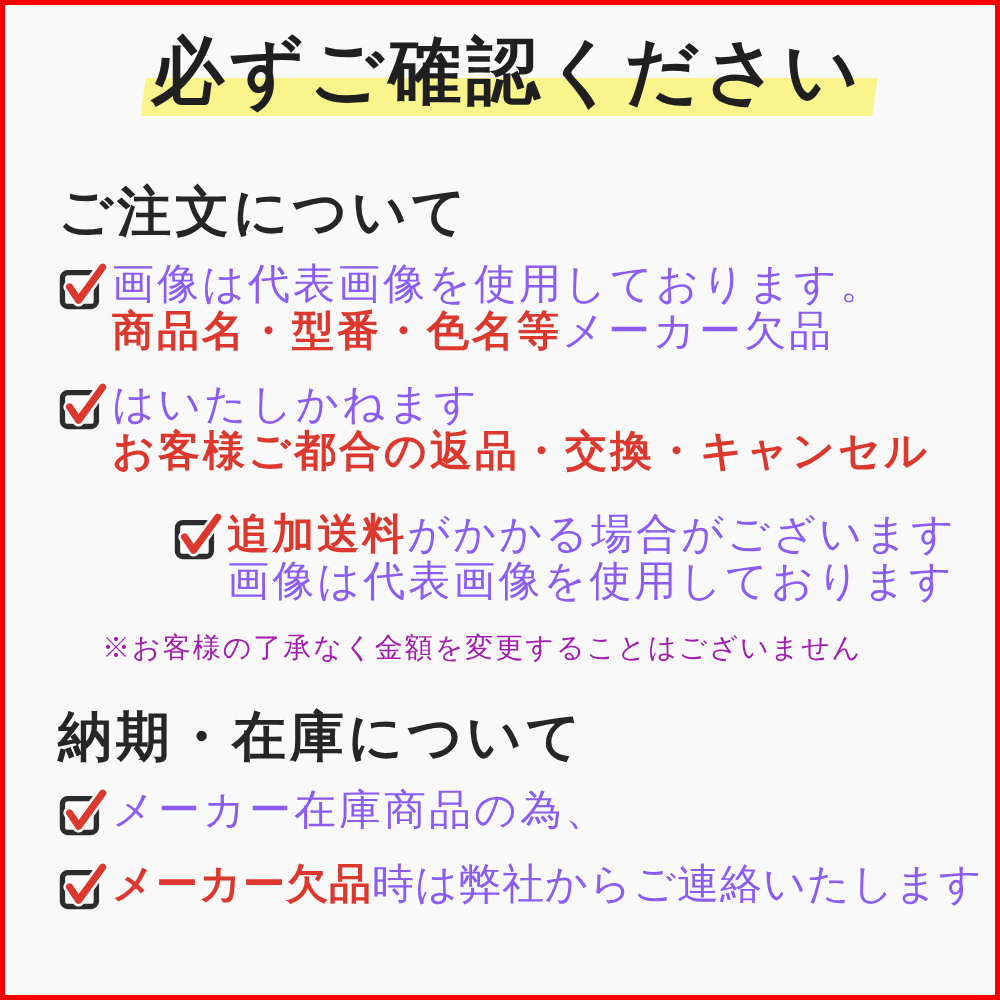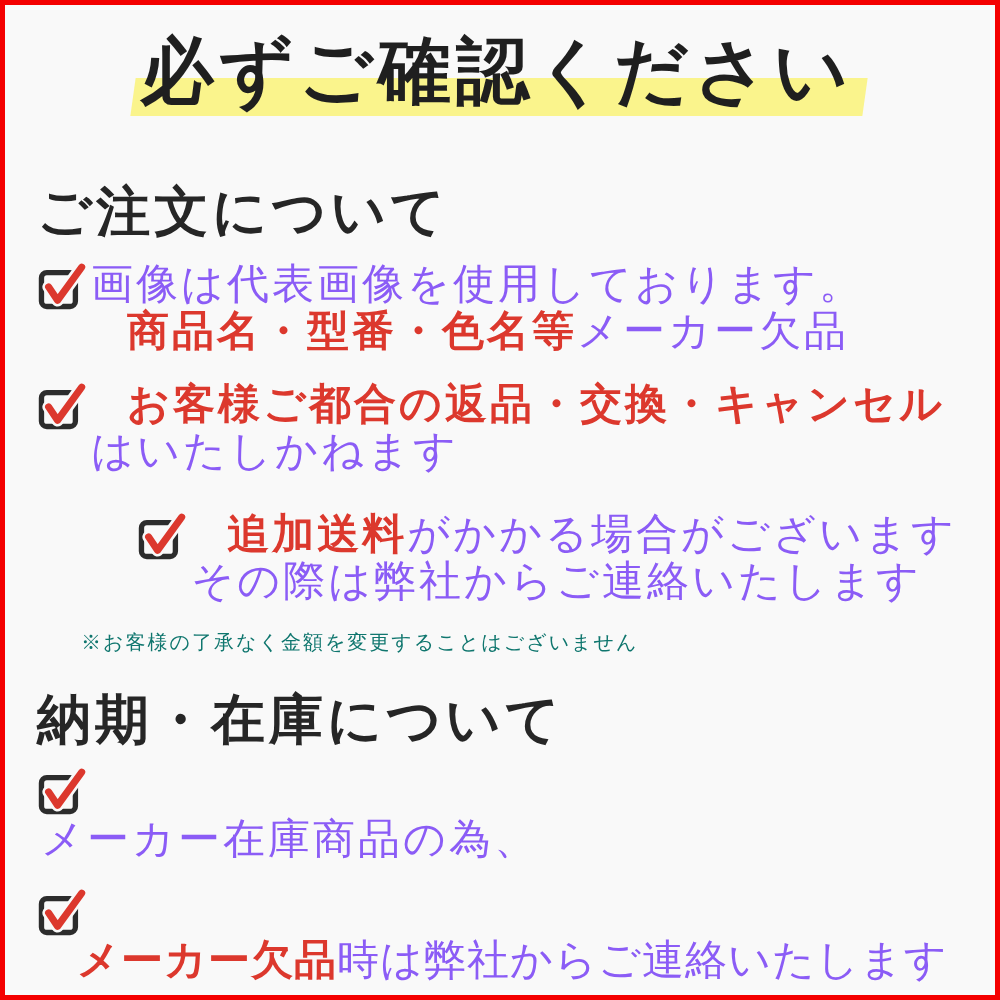--- a/index.html
+++ b/index.html
@@ -7,21 +7,21 @@
     position: relative;
     width: 1000px;
     height: 1000px;
     box-sizing: border-box;
     background: #f9f9f9;
     border: 5px solid #f40000;
     overflow: hidden;
     font-family: "Liberation Serif", "DejaVu Serif", serif;
     color: #232323;
   }
-  .content { padding: 0 38px 0 32px; }
+  .content { padding: 0 38px 0 53px; }
 
   
   .title-wrap { text-align: center; margin-top: 28px; }
   .title-inner { position: relative; display: inline-block; }
   .title-highlight {
     position: absolute;
     left: -8px; right: -12px;
     bottom: -4px; height: 38px;
     background: #faf48c;
     transform: skewX(-8deg);
@@ -37,48 +37,48 @@
   }
 
   
   .section-heading {
     font-size: 54px; font-weight: bold;
     letter-spacing: 4px;
     color: #262626;
     line-height: 1.2;
     margin-top: 68px;
   }
-  .section-heading.second { margin-top: 32px; }
+  .section-heading.second { margin-top: 42px; font-family: Liberation Mono, monospace; }
 
   
   .item { display: flex; align-items: flex-start; }
   .item-1 { margin-top: 16px; }
   .item-2 { margin-top: 26px; }
   .item-3 { margin-top: 36px; justify-content: flex-end; }
-  .item-4 { margin-top: 14px; flex-direction: column; }
-  .item-5 { margin-top: 24px; flex-direction: column; }
+  .item-4 { margin-top: 14px; }
+  .item-5 { margin-top: 24px; }
   .checkbox { flex: 0 0 auto; width: 50px; height: 50px; margin-top: 0px; }
   .item-lines { margin-left: 4px; }
   .line {
     font-size: 42px;
     letter-spacing: 3px;
     line-height: 47px;
     white-space: nowrap;
     color: #232323;
   }
-  .line .red { color: #dc382d; font-weight: bold; margin-left: 36px; }
+  .line .red { color: #dc382d; font-weight: bold; }
   .line .black { color: #8b5cf6; }
   .line.tight { letter-spacing: 1px; }
 
   
   .note {
     margin: 24px 0 0 44px;
-    font-size: 20px;
+    font-size: 28px;
     letter-spacing: 2px;
-    color: #0f766e;
+    color: #a21caf;
     white-space: nowrap;
   }
 </style>
 </head>
 <body>
 
 <div class="page">
   <div class="content">
 
     <div class="title-wrap">
@@ -106,36 +106,36 @@
 
     <div class="item item-2">
       <span class="checkbox">
         <svg viewBox="0 0 56 56" width="50" height="50" aria-hidden="true">
           <rect x="5" y="13" width="38" height="38" rx="6" fill="none" stroke="#2c2c2c" stroke-width="6"></rect>
           <path d="M13 29 L23 44 L50 7" fill="none" stroke="#f9f9f9" stroke-width="14" stroke-linecap="round" stroke-linejoin="round"></path>
           <path d="M13 29 L23 44 L50 7" fill="none" stroke="#dc382d" stroke-width="8" stroke-linecap="round" stroke-linejoin="round"></path>
         </svg>
       </span>
       <div class="item-lines">
+        <div class="line"><span class="black">はいたしかねます</span></div>
         <div class="line"><span class="red">お客様ご都合の返品・交換・キャンセル</span></div>
-        <div class="line"><span class="black">はいたしかねます</span></div>
       </div>
     </div>
 
     <div class="item item-3">
       <span class="checkbox">
         <svg viewBox="0 0 56 56" width="50" height="50" aria-hidden="true">
           <rect x="5" y="13" width="38" height="38" rx="6" fill="none" stroke="#2c2c2c" stroke-width="6"></rect>
           <path d="M13 29 L23 44 L50 7" fill="none" stroke="#f9f9f9" stroke-width="14" stroke-linecap="round" stroke-linejoin="round"></path>
           <path d="M13 29 L23 44 L50 7" fill="none" stroke="#dc382d" stroke-width="8" stroke-linecap="round" stroke-linejoin="round"></path>
         </svg>
       </span>
       <div class="item-lines">
         <div class="line"><span class="red">追加送料</span><span class="black">がかかる場合がございます</span></div>
-        <div class="line"><span class="black">その際は弊社からご連絡いたします</span></div>
+        <div class="line"><span class="black">画像は代表画像を使用しております</span></div>
       </div>
     </div>
 
     <div class="note">※お客様の了承なく金額を変更することはございません</div>
 
     <div class="section-heading second">納期・在庫について</div>
 
     <div class="item item-4">
       <span class="checkbox">
         <svg viewBox="0 0 56 56" width="50" height="50" aria-hidden="true">

